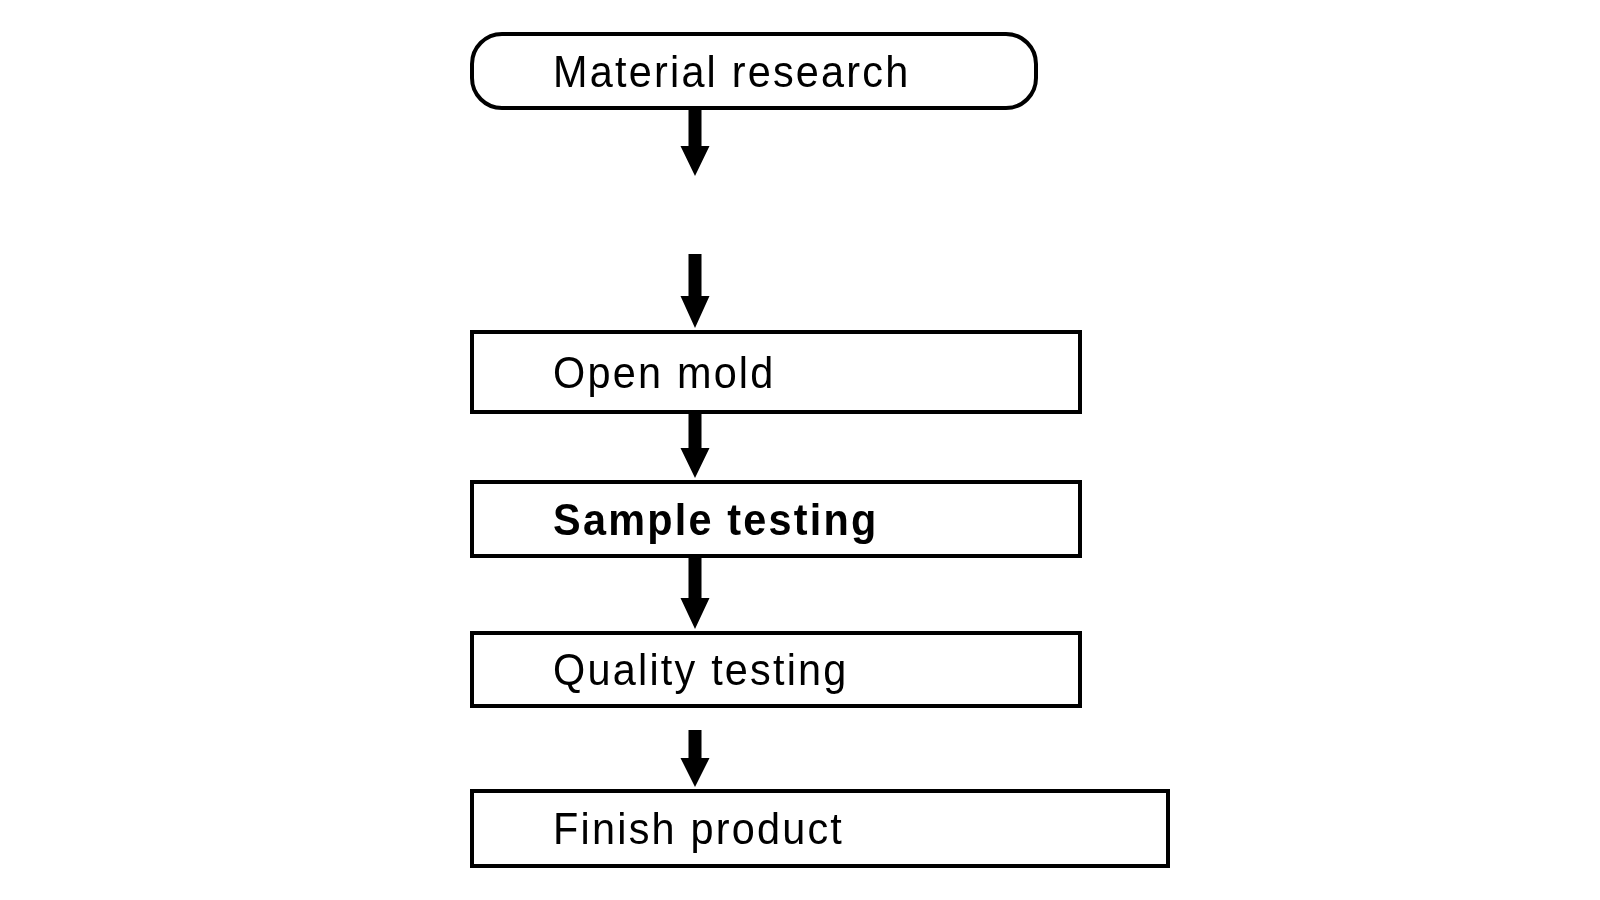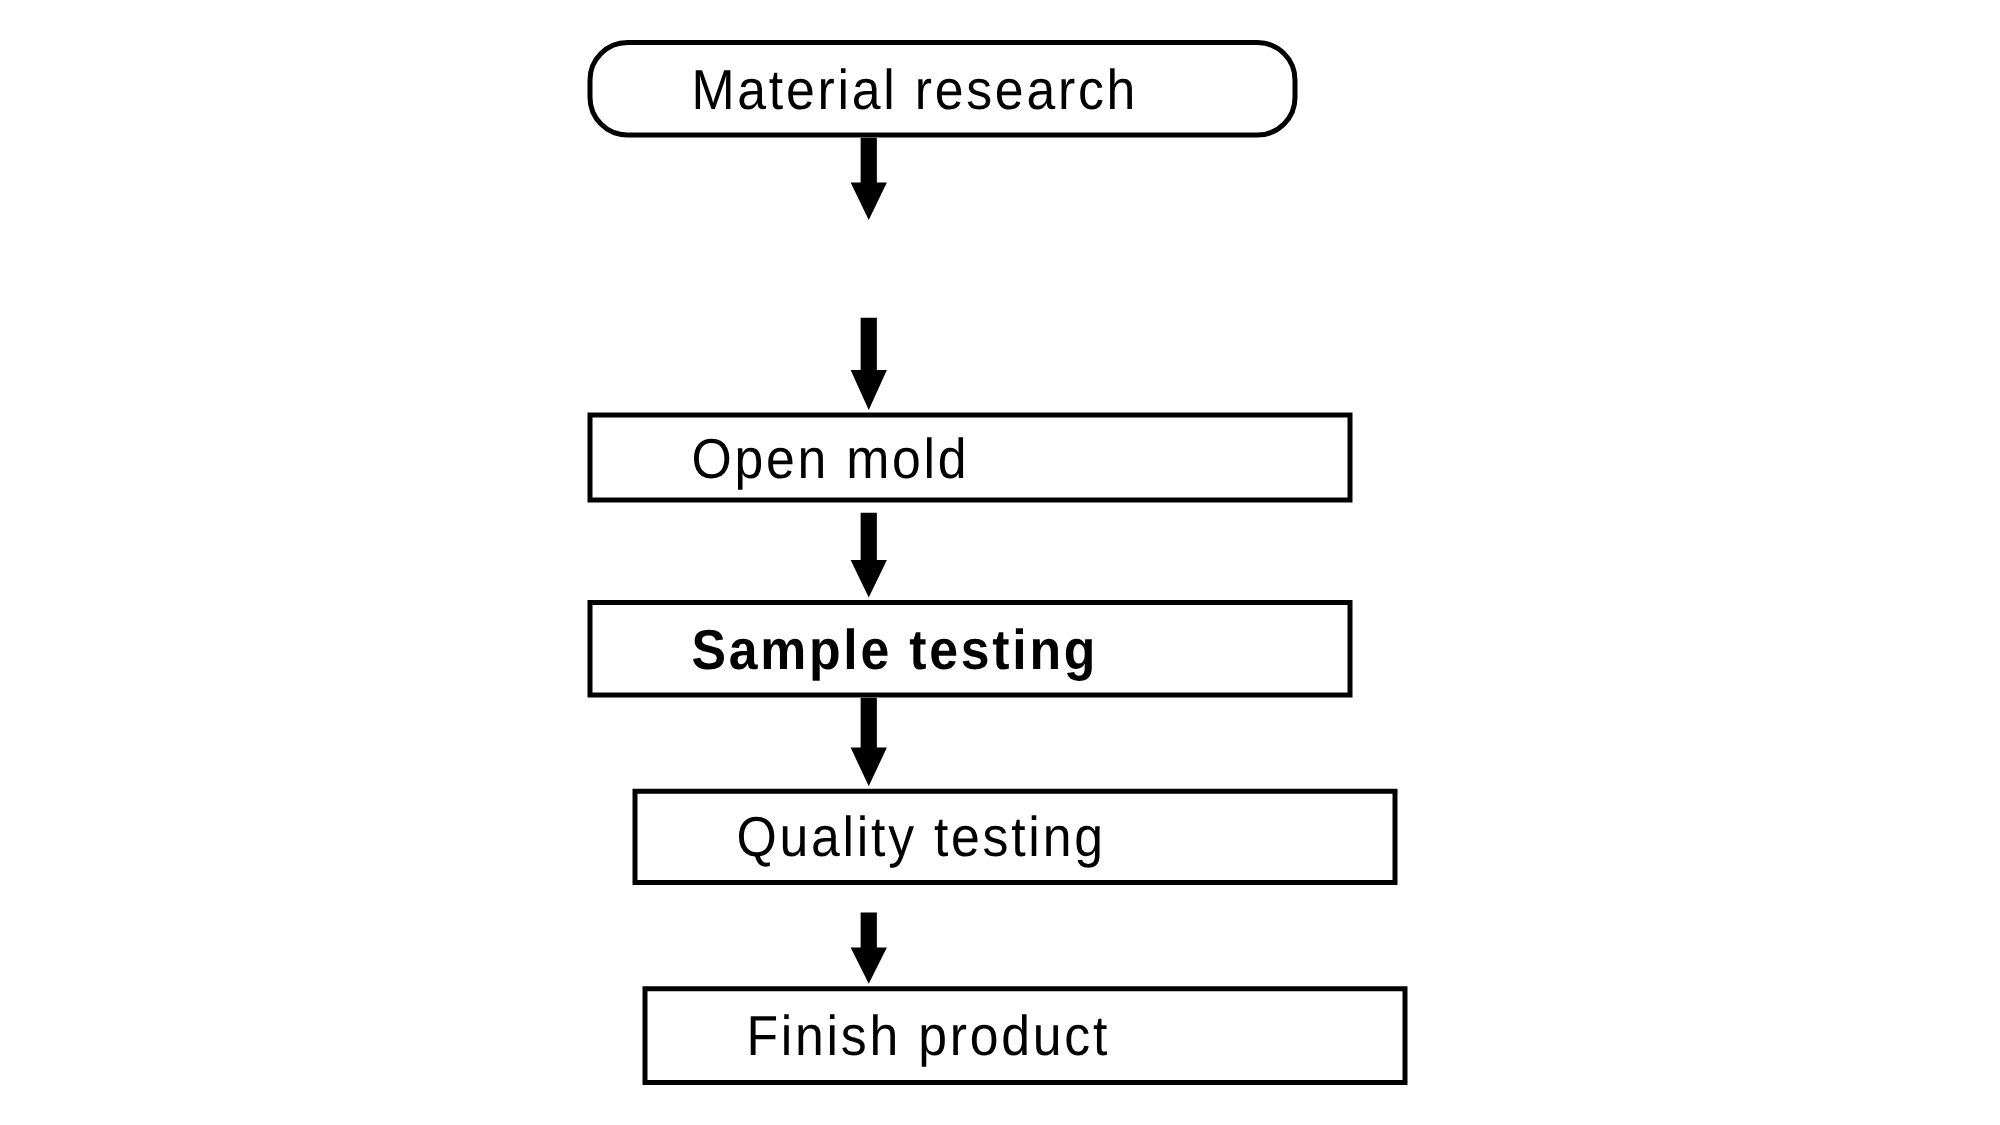--- a/index.html
+++ b/index.html
@@ -71,47 +71,47 @@
     </svg>
   </div>
 
 
   <div class="flow-arrow" style="left:666px; top:254px; width:58px; height:76px;">
     <svg width="58" height="76" viewBox="0 0 58 76" xmlns="http://www.w3.org/2000/svg">
       <path d="M22.5 0 L35.5 0 L35.5 42 L43.5 42 L29 74 L14.5 42 L22.5 42 Z" fill="#000000"></path>
     </svg>
   </div>
 
-  <div class="flow-node" style="left:470px; top:330px; width:612px; height:72px;">
+  <div class="flow-node" style="left:470px; top:330px; width:612px; height:84px;">
     <span class="flow-node-label">Open mold</span>
   </div>
 
   <div class="flow-arrow" style="left:666px; top:410px; width:58px; height:70px;">
     <svg width="58" height="70" viewBox="0 0 58 70" xmlns="http://www.w3.org/2000/svg">
       <path d="M22.5 0 L35.5 0 L35.5 38 L43.5 38 L29 68 L14.5 38 L22.5 38 Z" fill="#000000"></path>
     </svg>
   </div>
 
   <div class="flow-node" style="left:470px; top:480px; width:612px; height:78px;font-weight:bold;">
     <span class="flow-node-label">Sample testing</span>
   </div>
 
   <div class="flow-arrow" style="left:666px; top:558px; width:58px; height:73px;">
     <svg width="58" height="73" viewBox="0 0 58 73" xmlns="http://www.w3.org/2000/svg">
       <path d="M22.5 0 L35.5 0 L35.5 40 L43.5 40 L29 71 L14.5 40 L22.5 40 Z" fill="#000000"></path>
     </svg>
   </div>
 
-  <div class="flow-node" style="left:470px; top:631px; width:612px; height:77px;margin-left:36px;">
+  <div class="flow-node" style="left:470px; top:631px; width:612px; height:77px;">
     <span class="flow-node-label">Quality testing</span>
   </div>
 
   <div class="flow-arrow" style="left:666px; top:708px; width:58px; height:81px;">
     <svg width="58" height="81" viewBox="0 0 58 81" xmlns="http://www.w3.org/2000/svg">
       <path d="M22.5 22 L35.5 22 L35.5 50 L43.5 50 L29 79 L14.5 50 L22.5 50 Z" fill="#000000"></path>
     </svg>
   </div>
 
-  <div class="flow-node" style="left:470px; top:789px; width:612px; height:79px;margin-left:44px;">
+  <div class="flow-node" style="left:470px; top:789px; width:700px; height:79px;">
     <span class="flow-node-label">Finish product</span>
   </div>
 
 </div>
 
 </body></html>

